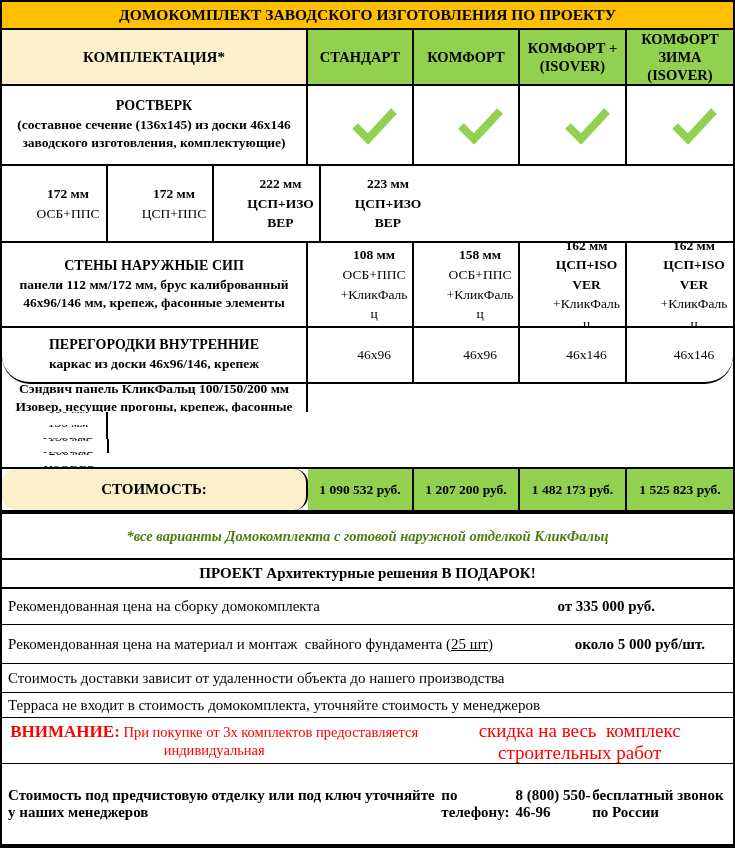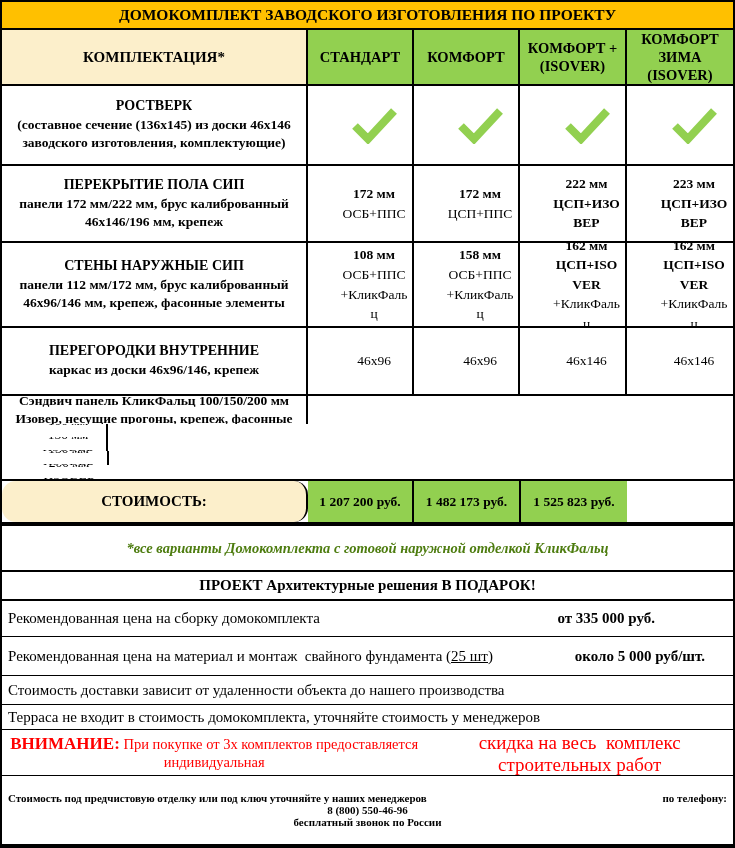--- a/index.html
+++ b/index.html
@@ -40,21 +40,21 @@
   }
   
   .header-row { height: 56px; }
   .header-row .c-feature { background: #FCEFCB; font-weight: bold; font-size: 15px; }
   .header-row .plan { background: #92D050; font-weight: bold; font-size: 14.5px; line-height: 1.25; padding: 2px 4px; }
 
   
   .r-rostverk { height: 80px; }
   .r-floor { height: 77px; }
   .r-walls { height: 85px; }
-  .r-partitions { height: 68px; }
+  .r-partitions { height: 56px; border-radius: 28px; }
   .r-roof { height: 85px; flex-direction: column; }
   .feature-title { font-weight: bold; font-size: 14px; line-height: 1.35; }
   .feature-desc { font-weight: bold; font-size: 13.5px; line-height: 1.35; }
   .bold { font-weight: bold; }
   .check-icon svg { display: block; }
 
   
   .r-cost { height: 45px; border-bottom: 4px solid #000; }
   .r-cost .c-feature { background: #FCEFCB; font-weight: bold; font-size: 15px; border-radius: 14px; }
   .r-cost .plan { background: #92D050; font-weight: bold; font-size: 13.5px; padding: 0 2px; }
@@ -71,22 +71,22 @@
   .n-foundation { height: 39px; border-bottom: 1px solid #000; font-size: 15px;
     justify-content: space-between; padding: 0 6px; }
   .n-foundation .price { font-weight: bold; margin-right: 22px; }
   .n-delivery { height: 29px; border-bottom: 1px solid #000; font-size: 15px; padding: 0 6px; }
   .n-terrace { height: 25px; border-bottom: 1px solid #000; font-size: 15px; padding: 0 6px; }
   .n-attention { height: 46px; border-bottom: 1px solid #000; flex-direction: row;
     justify-content: center; color: #FF0000; text-align: center; }
   .n-attention .l1 { font-size: 14.5px; }
   .n-attention .l1 .warn { font-weight: bold; font-size: 17px; }
   .n-attention .l2 { font-size: 19px; margin-top: 2px; }
-  .n-final { flex: 1; flex-direction: column; justify-content: center;
-    font-weight: bold; font-size: 11px; text-align: right; }
+  .n-final { flex: 1; flex-direction: row; justify-content: center;
+    font-weight: bold; font-size: 15px; text-align: left; }
   .n-final .l1 { width: 100%; display: flex; justify-content: space-between; padding: 0 6px; }
   .underline { text-decoration: underline; }
   .lead { white-space: pre-wrap; }
 </style>
 </head>
 <body>
 
 <div class="sheet">
 
   <div class="row title-row">
@@ -130,24 +130,20 @@
     <div class="cell c-p4">
       <span class="check-icon">
           <svg width="52" height="38" viewBox="0 0 52 38">
             <path d="M7 20 L20 33 L46 5" stroke="#92D050" stroke-width="8" fill="none"></path>
           </svg>
         </span>
     </div>
   </div>
 
   <div class="row r-floor">
-    <div class="cell c-feature">
-      <div class="feature-title">ПЕРЕКРЫТИЕ ПОЛА СИП</div>
-      <div class="feature-desc">панели 172 мм/222 мм, брус калиброванный 46х146/196 мм, крепеж</div>
-    </div>
     <div class="cell c-p1">
         <div class="plan-val">
       <span class="bold">172 мм</span><br>
       <span>ОСБ+ППС</span></div>
     </div>
     <div class="cell c-p2">
         <div class="plan-val">
       <span class="bold">172 мм</span><br>
       <span>ЦСП+ППС</span></div>
     </div>
@@ -235,20 +231,21 @@
     </div>
     <div class="cell c-p4">
         <div class="plan-val">
       <span>200 мм</span><br>
       <span>ИЗОВЕР</span></div>
     </div>
   </div>
 
   <div class="row r-cost">
     <div class="cell c-feature">СТОИМОСТЬ:</div>
+    <div class="cell c-p1 plan">1 090 532 руб.</div>
     <div class="cell c-p2 plan">1 207 200 руб.</div>
     <div class="cell c-p3 plan">1 482 173 руб.</div>
     <div class="cell c-p4 plan">1 525 823 руб.</div>
   </div>
 
   <div class="note n-variants">*все варианты Домокомплекта с готовой наружной отделкой КликФальц</div>
 
   <div class="note n-project">ПРОЕКТ Архитектурные решения В ПОДАРОК!</div>
 
   <div class="note n-assembly">

